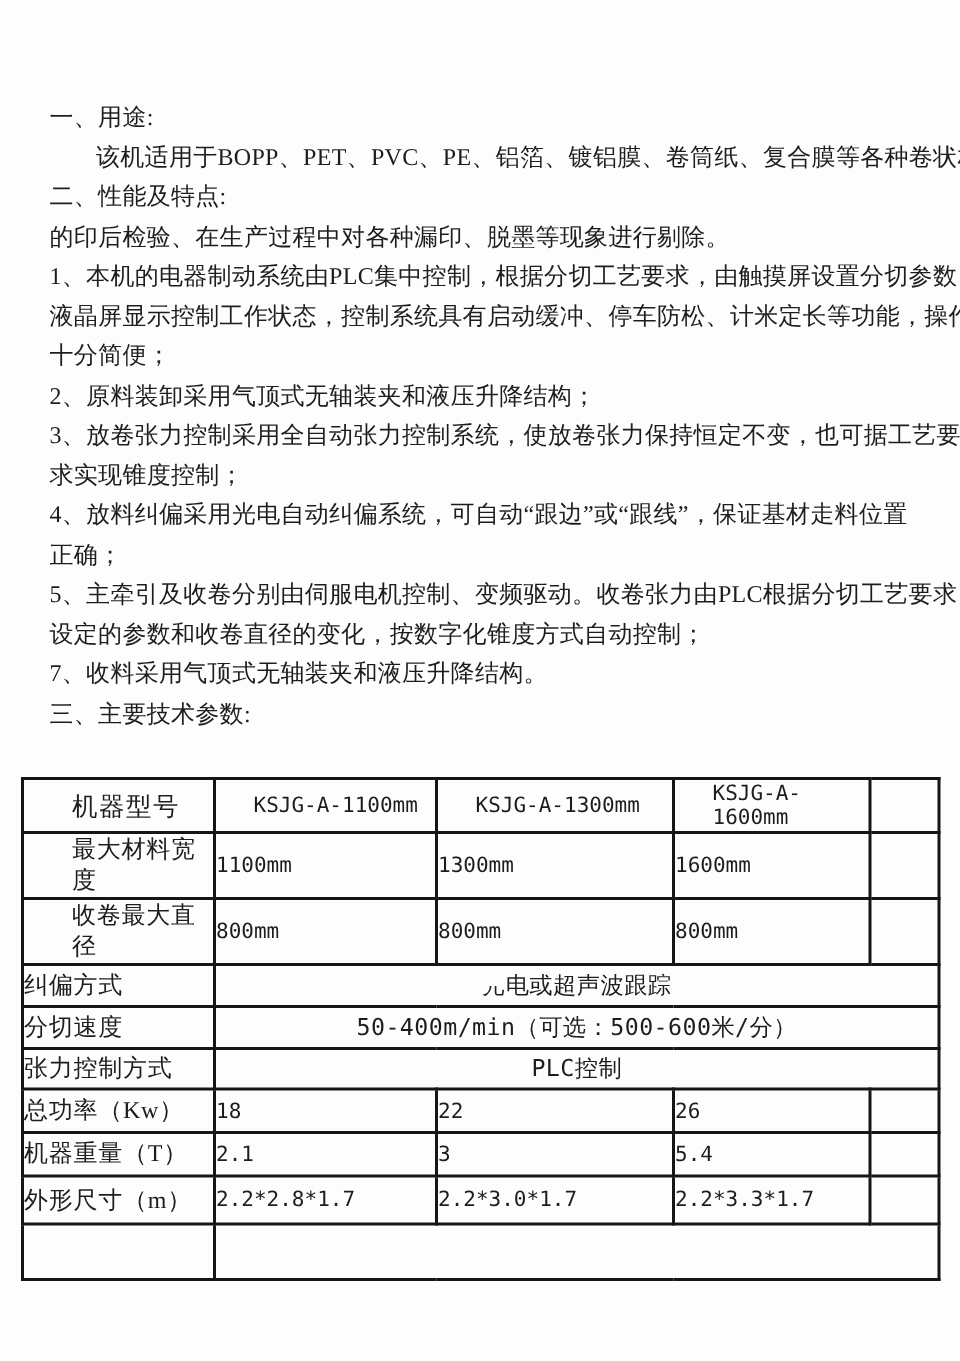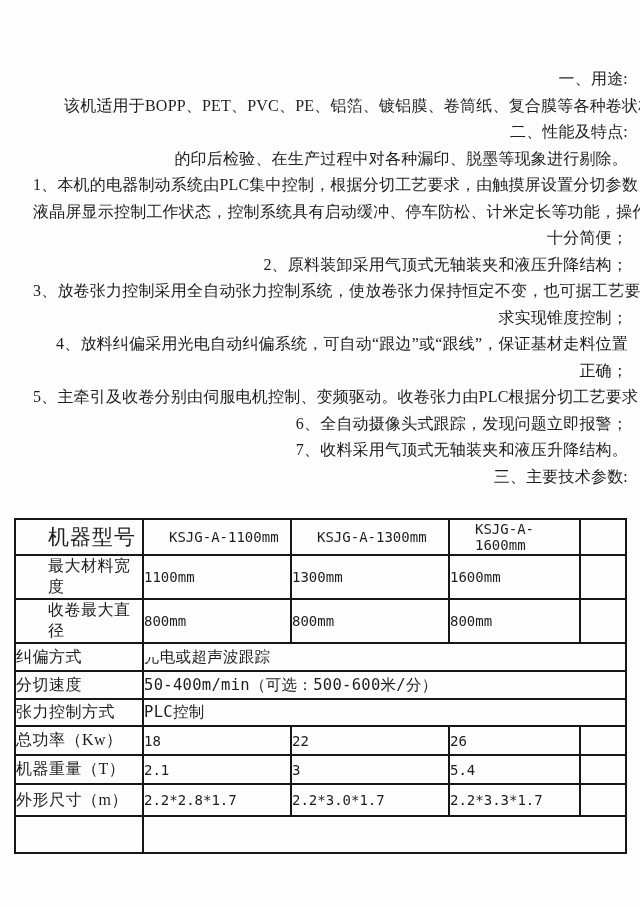--- a/index.html
+++ b/index.html
@@ -17,21 +17,20 @@
     height: 907px;
   }
   .doc-text {
     padding: 66px 12px 0 33px;
   }
   .doc-line {
     font-size: 16px;
     line-height: 26.5px;
     white-space: nowrap;
     letter-spacing: 0.2px;
-    text-align: right;
   }
   .doc-line.indent-2em {
     padding-left: 31px;
   }
   table.spec {
     border-collapse: collapse;
     table-layout: fixed;
     width: 611px;
     margin: 28px 0 0 14px;
   }
@@ -43,35 +42,36 @@
   }
   td.lbl {
     font-size: 16px;
     padding-left: 17px;
     letter-spacing: 0.5px;
   }
   td.lbl.lbl-indent {
     padding-left: 32px;
   }
   tr.hdr-row td.lbl {
-    font-size: 21px;
+    font-size: 17px;
     letter-spacing: 1px;
   }
   td.val {
     font-family: "DejaVu Sans Mono", monospace;
     font-size: 14px;
     padding-left: 11px;
   }
   tr.hdr-row td.val {
     font-size: 14px;
     padding-left: 25px;
   }
   td.span-val {
     font-family: "DejaVu Sans Mono", monospace;
     font-size: 15.5px;
+    text-align: center;
     padding-right: 150px;
     letter-spacing: 0.3px;
   }
   .faint-char { color: #bdbdbd; }
   @supports ((-webkit-background-clip: text) or (background-clip: text)) {
     .faint-char {
       color: transparent;
       background: linear-gradient(to bottom,
         rgba(255,255,255,0) 0%, rgba(255,255,255,0) 52%,
         #1d1d1d 52%, #1d1d1d 100%);
@@ -92,21 +92,21 @@
     <div class="doc-line">的印后检验、在生产过程中对各种漏印、脱墨等现象进行剔除。</div>
     <div class="doc-line">1、本机的电器制动系统由PLC集中控制，根据分切工艺要求，由触摸屏设置分切参数，</div>
     <div class="doc-line">液晶屏显示控制工作状态，控制系统具有启动缓冲、停车防松、计米定长等功能，操作</div>
     <div class="doc-line">十分简便；</div>
     <div class="doc-line">2、原料装卸采用气顶式无轴装夹和液压升降结构；</div>
     <div class="doc-line">3、放卷张力控制采用全自动张力控制系统，使放卷张力保持恒定不变，也可据工艺要</div>
     <div class="doc-line">求实现锥度控制；</div>
     <div class="doc-line">4、放料纠偏采用光电自动纠偏系统，可自动“跟边”或“跟线”，保证基材走料位置</div>
     <div class="doc-line">正确；</div>
     <div class="doc-line">5、主牵引及收卷分别由伺服电机控制、变频驱动。收卷张力由PLC根据分切工艺要求</div>
-    <div class="doc-line">6、全自动摄像头式跟踪，发现问题立即报警；</div>
+    <div class="doc-line">设定的参数和收卷直径的变化，按数字化锥度方式自动控制；</div>
     <div class="doc-line">7、收料采用气顶式无轴装夹和液压升降结构。</div>
     <div class="doc-line">三、主要技术参数:</div>
   </div>
 
   <table class="spec">
     <colgroup>
       <col style="width:128px">
         <col style="width:148px">
         <col style="width:158px">
         <col style="width:131px">

